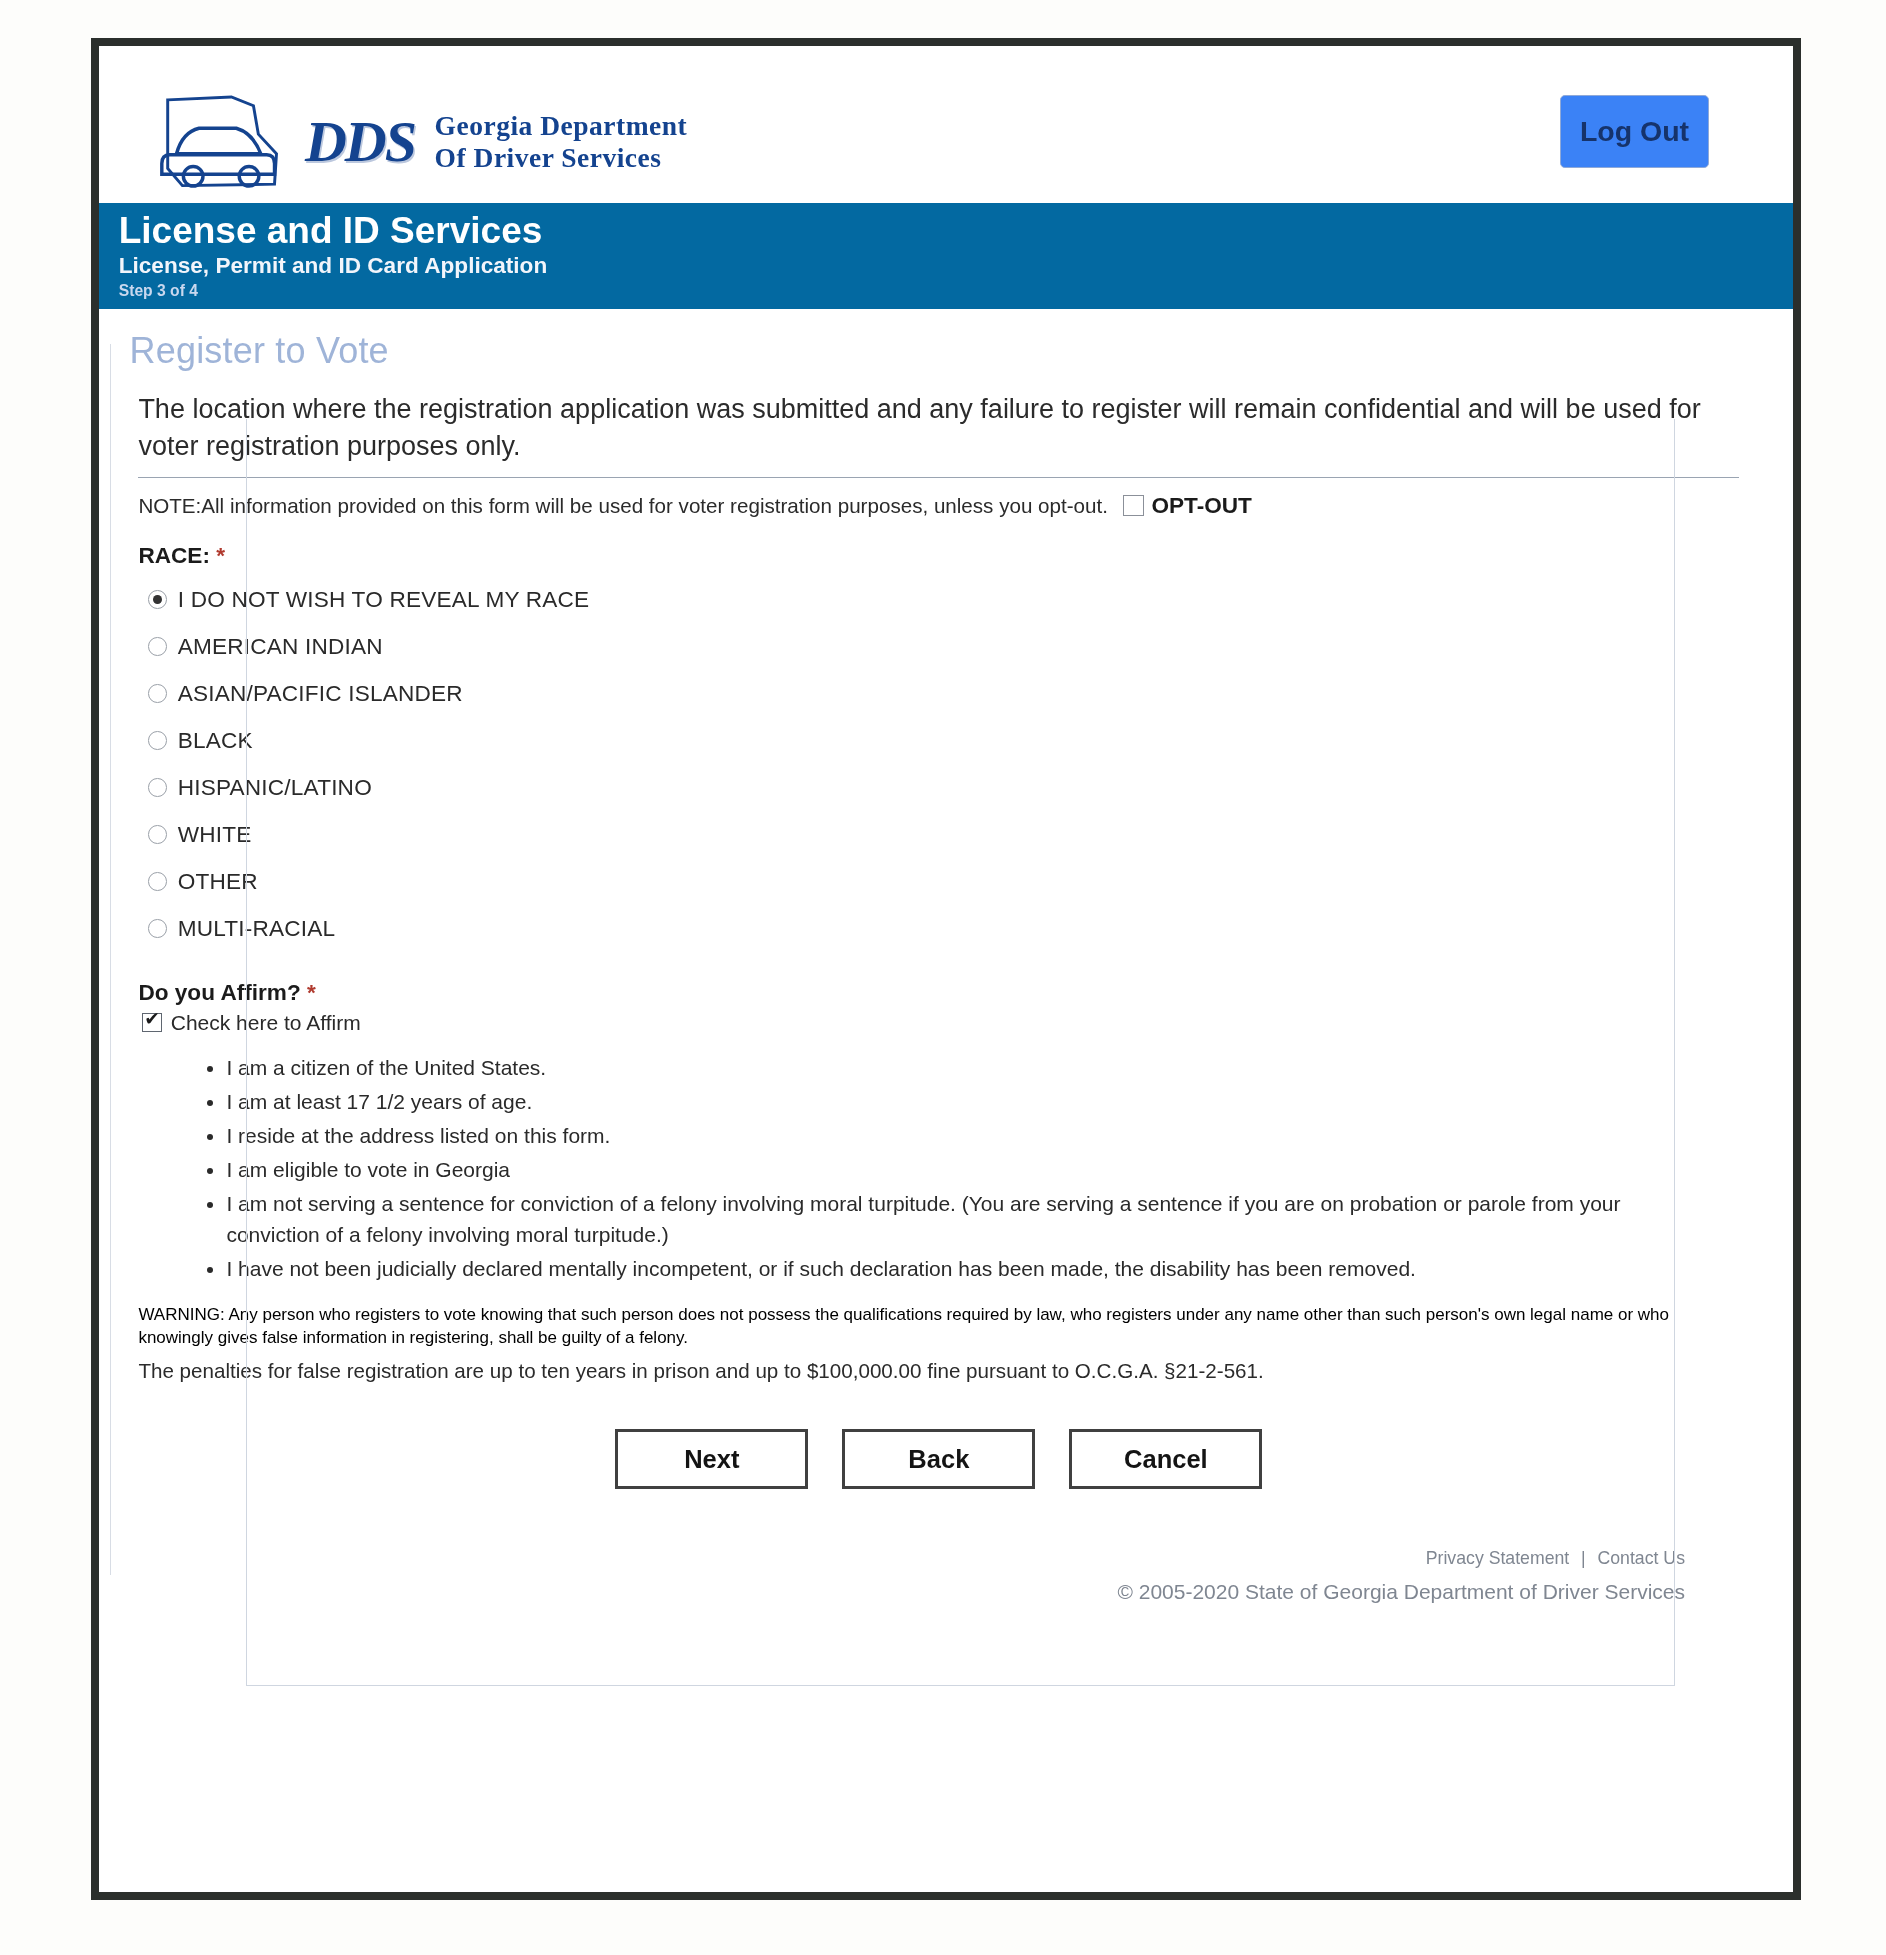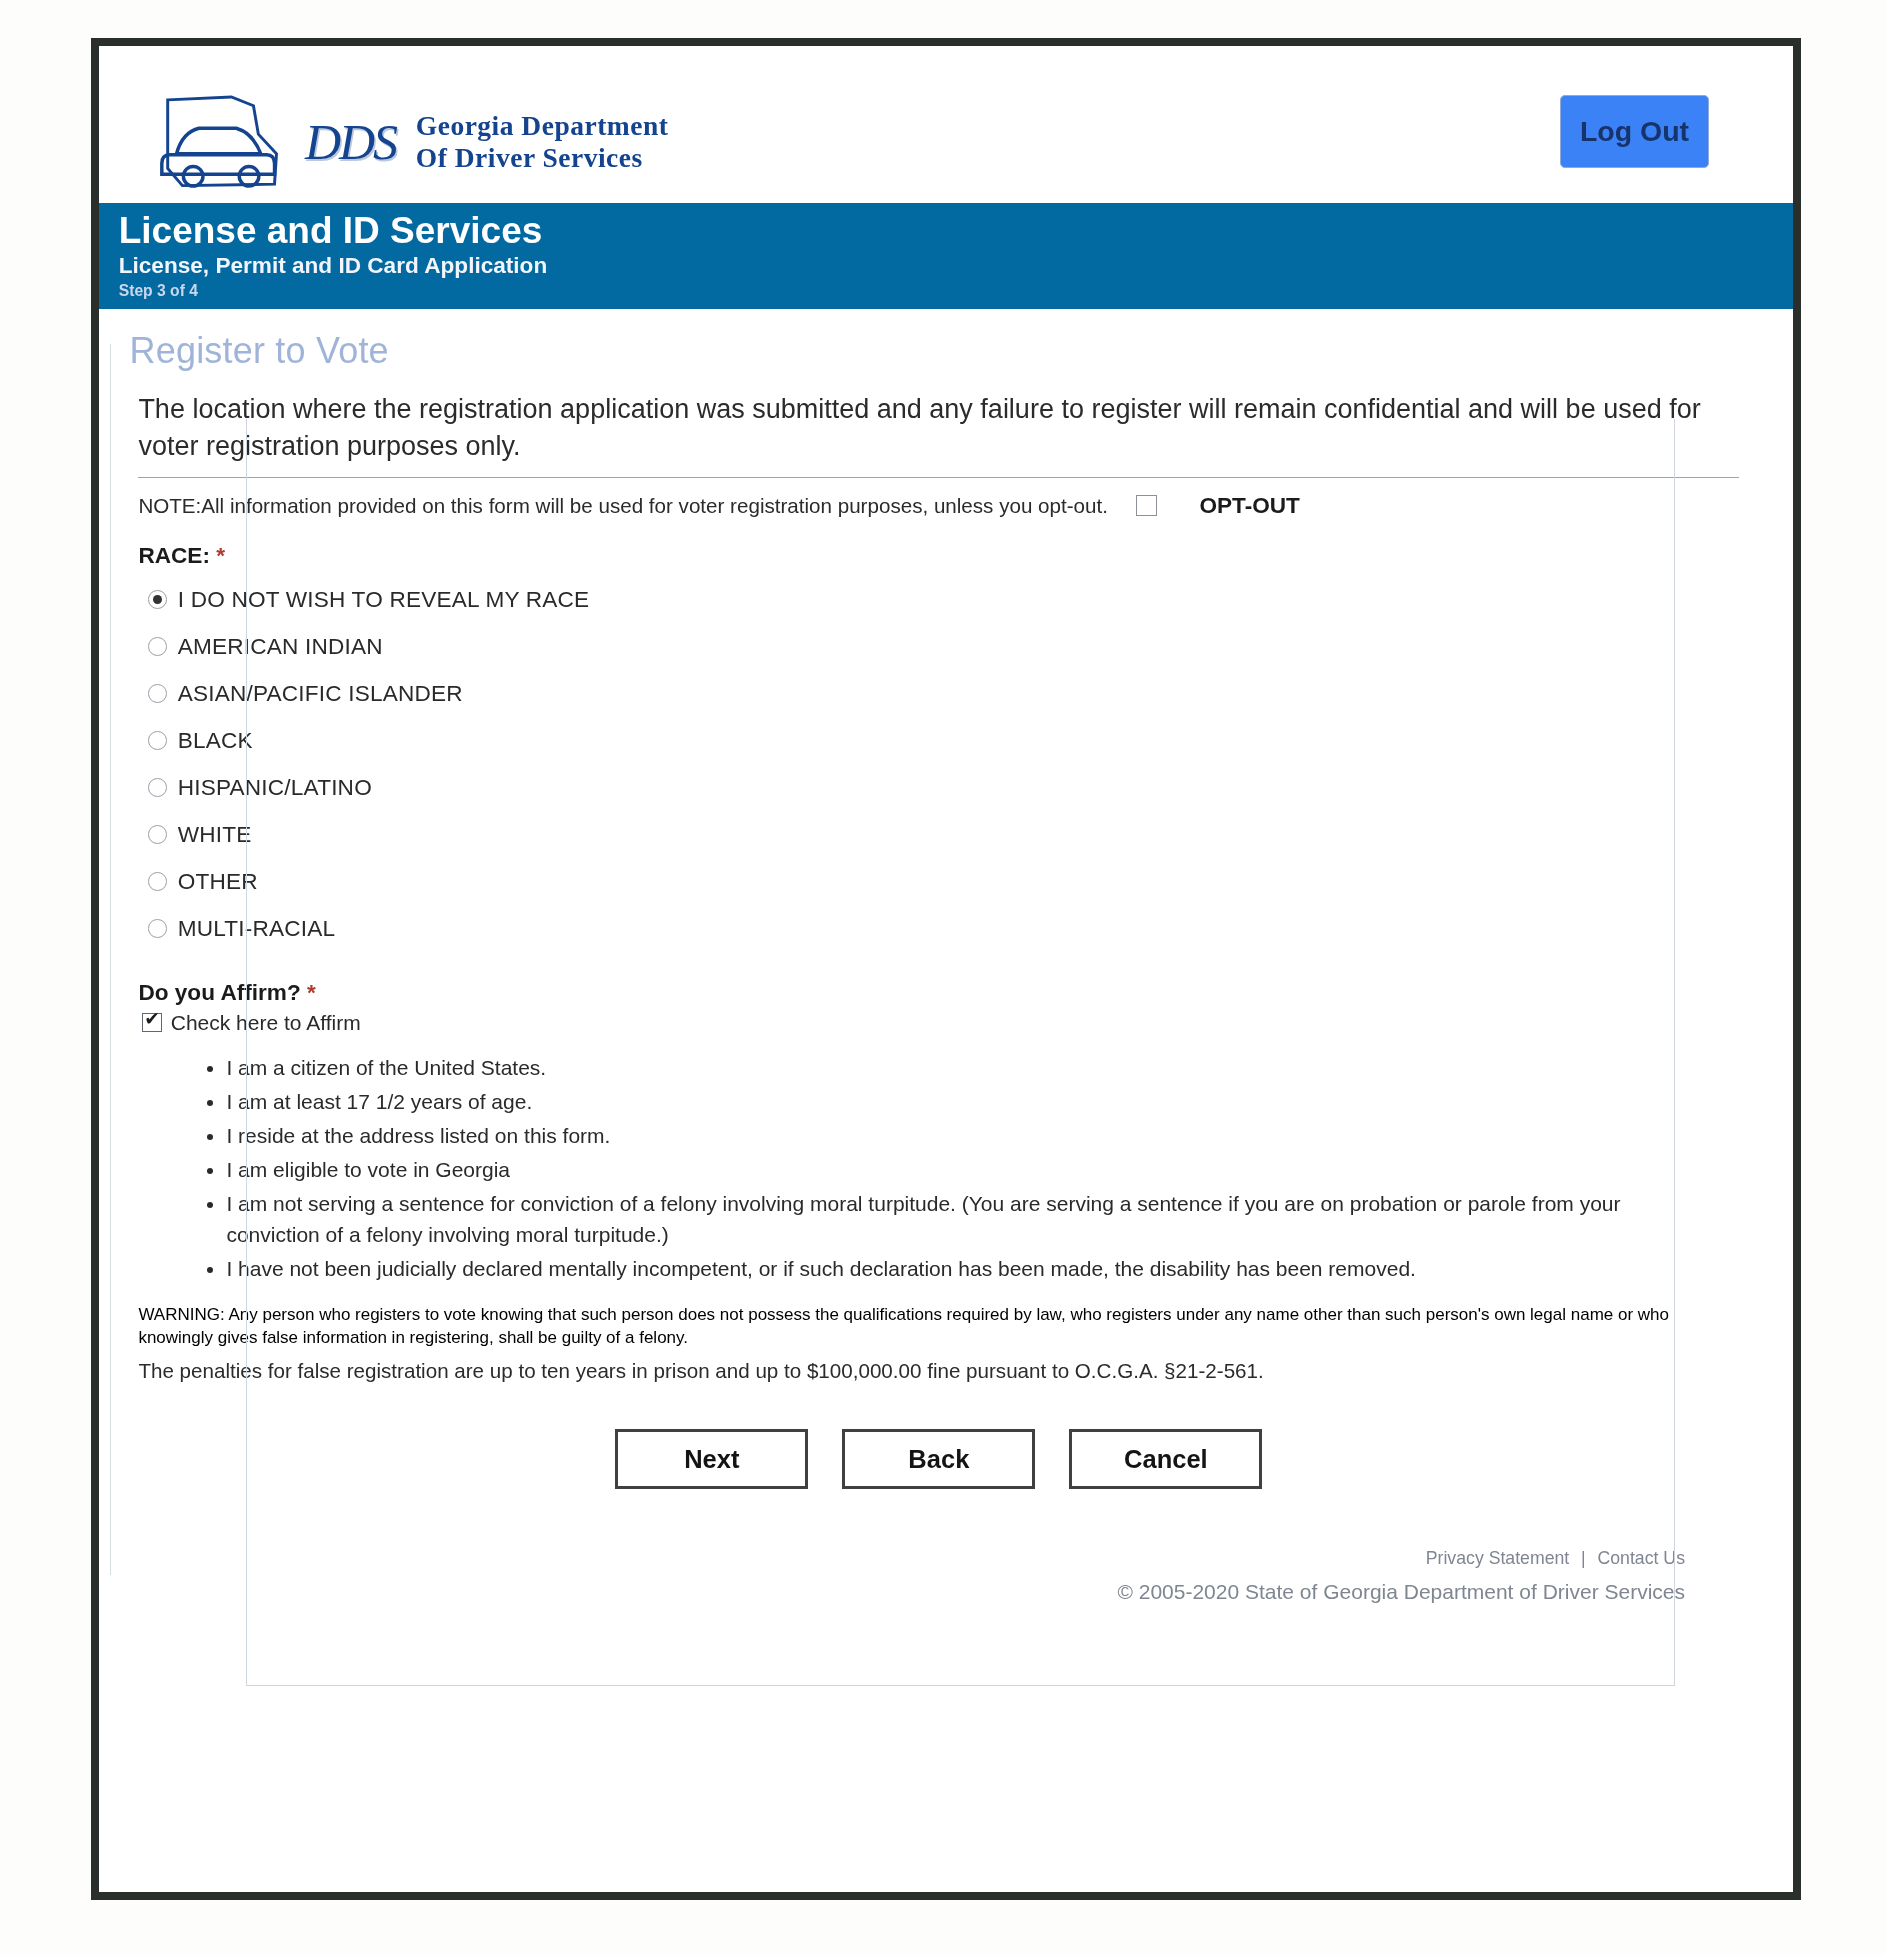--- a/index.html
+++ b/index.html
@@ -52,23 +52,23 @@
     display: flex;
     align-items: center;
   }
   .logo-mark {
     width: 147px;
     height: 123px;
     position: relative;
   }
   .dds-text {
     font-family: "Liberation Serif", serif;
-    font-weight: normal;
+    font-weight: bold;
     font-style: italic;
-    font-size: 50px;
+    font-size: 58px;
     color: #14438f;
     letter-spacing: -2px;
     line-height: 1;
     margin-left: 4.9px;
     text-shadow: 1.5px 1.5px 0 #bcc8de;
   }
   .dept-text {
     margin-left: 19.7px;
     line-height: 1.15;
     font-family: "Liberation Serif", serif;
@@ -158,22 +158,21 @@
   .note-row {
     display: flex;
     align-items: center;
     margin: 0 0 0 19.7px;
     font-size: 20.6px;
     color: #2b2b2b;
   }
   .optout-wrap {
     display: flex;
     align-items: center;
-    margin-left: 28px;
-    gap: 35px;
+    margin-left: 15px;
   }
   .chk {
     width: 18.7px;
     height: 18.7px;
     border: 1px solid #8b9099;
     background: #fff;
     display: inline-block;
     margin-right: 7.9px;
   }
   .optout-label {

